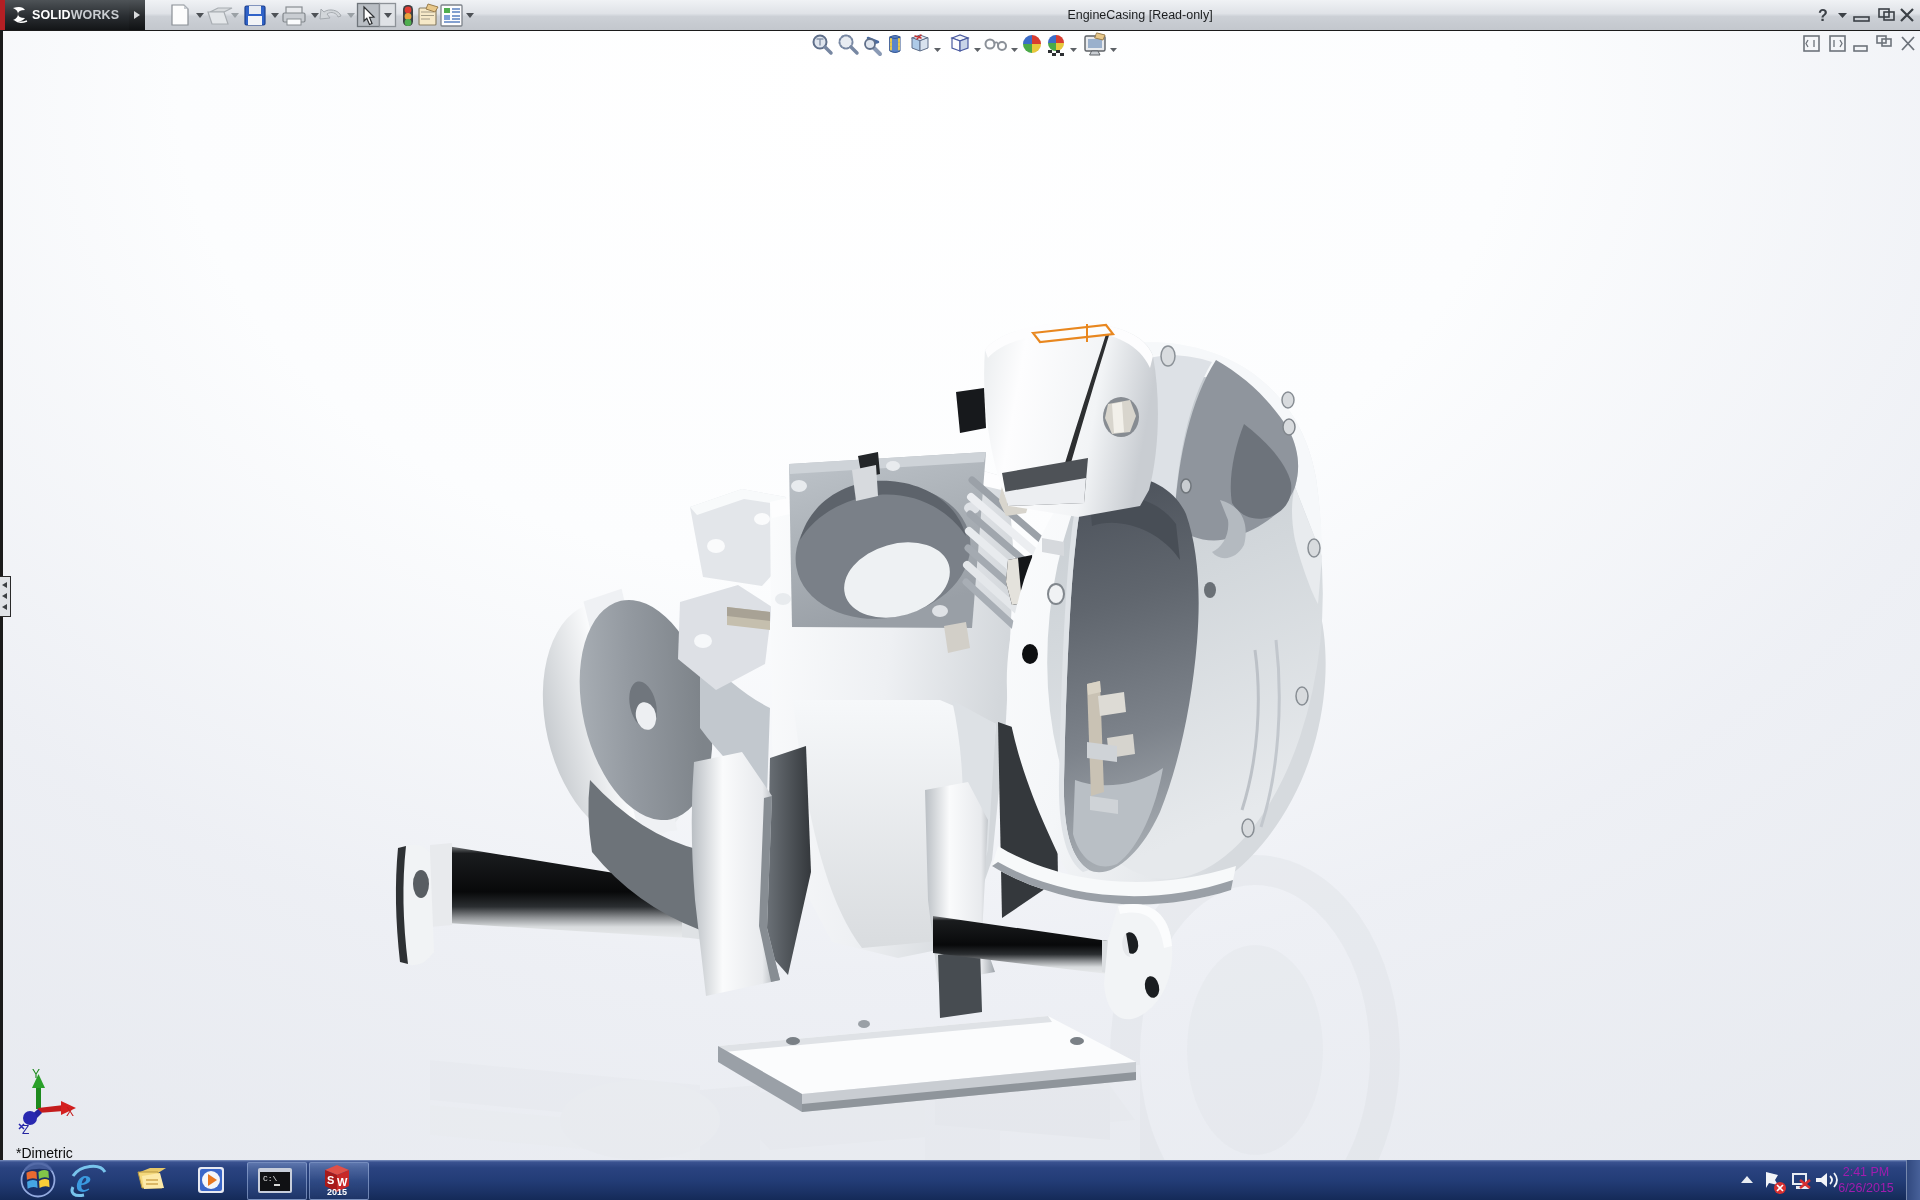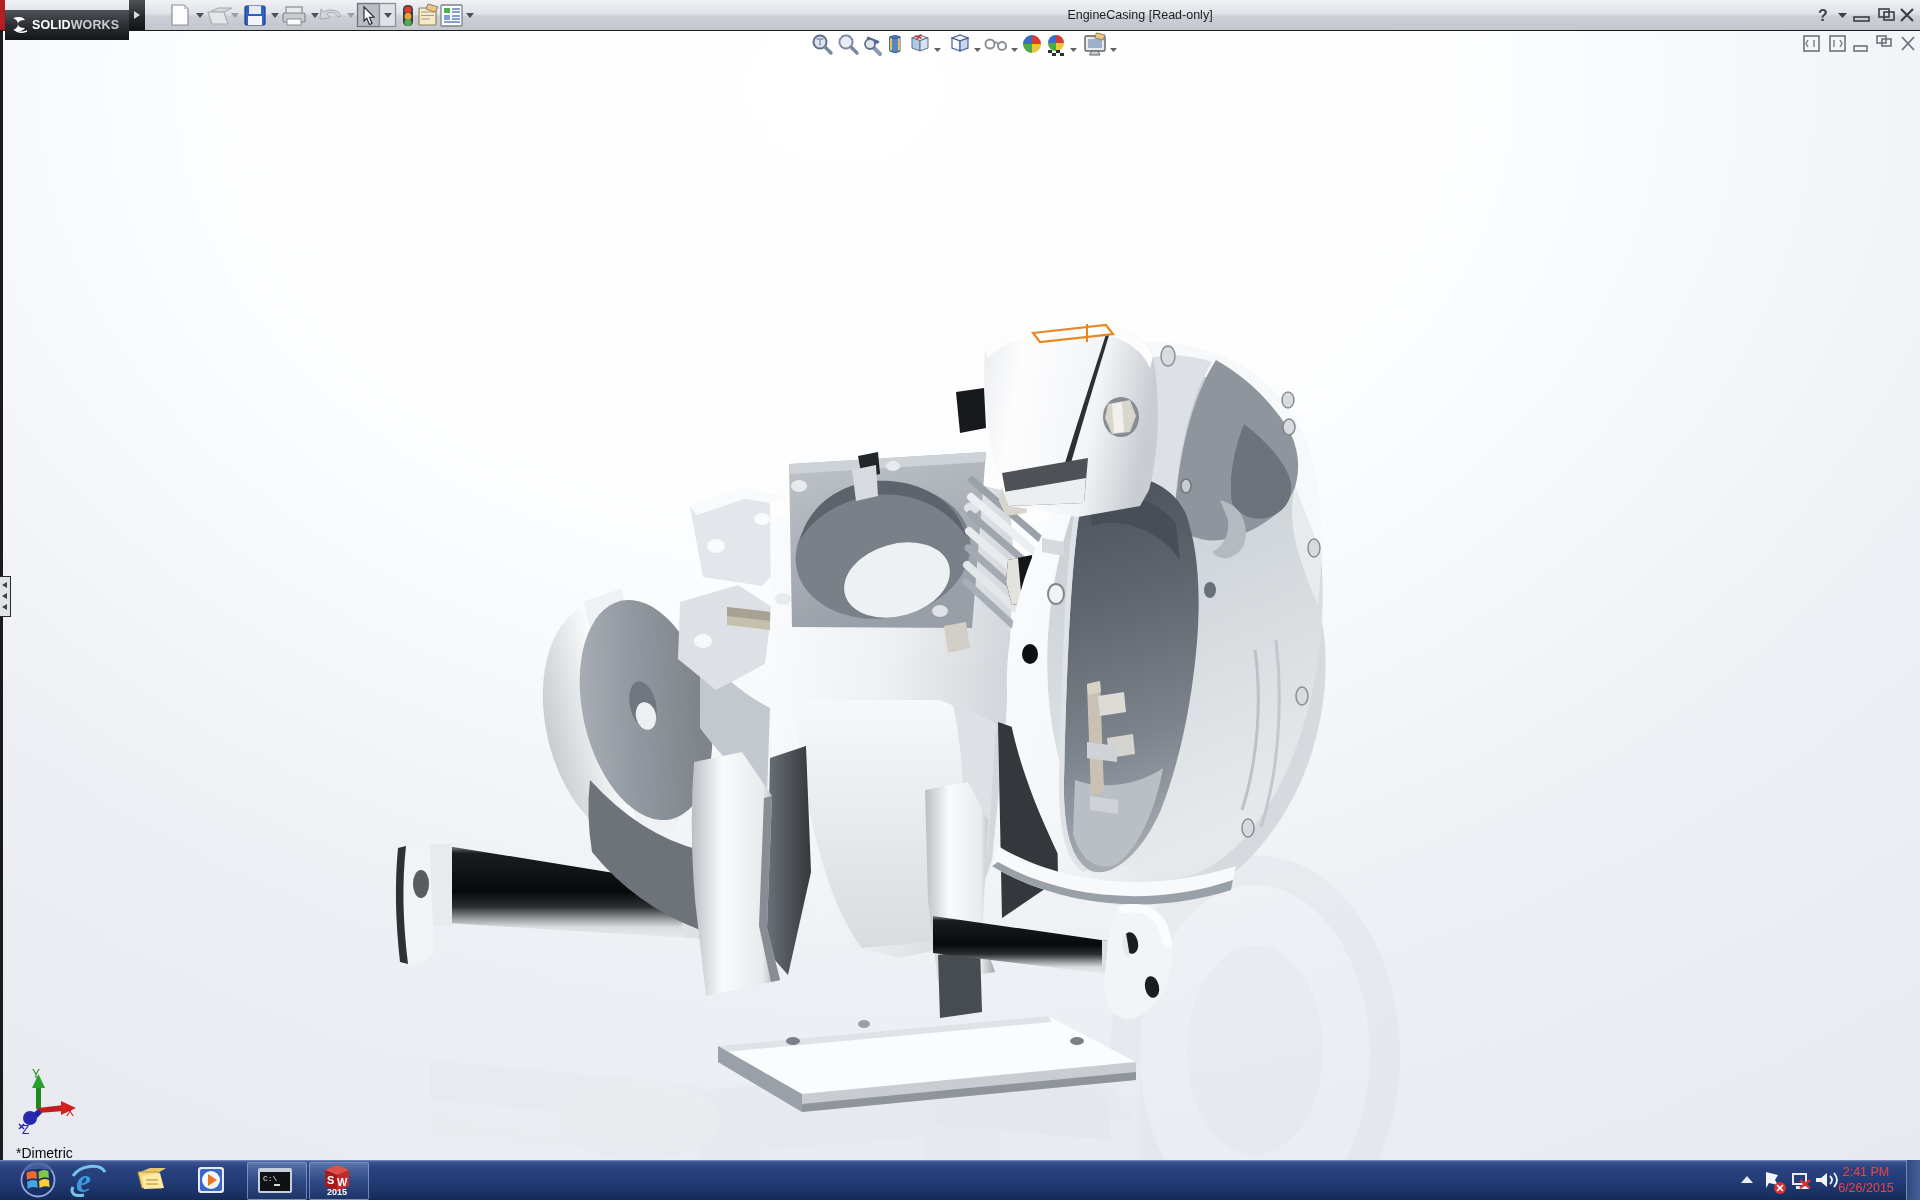--- a/index.html
+++ b/index.html
@@ -2,21 +2,21 @@
 <html><head>
 <meta charset="utf-8">
 <style>
 html,body{margin:0;padding:0;width:1920px;height:1200px;overflow:hidden;
 font-family:"Liberation Sans",sans-serif;}
 #stage{position:absolute;left:0;top:0;width:1920px;height:1200px;background:#fff;}
 
 #titlebar{position:absolute;left:0;top:0;width:1920px;height:30px;
 background:linear-gradient(#f0f2f5,#dfe2e7 45%,#ccd0d6 55%,#c3c7cd);}
 #redstrip{position:absolute;left:0;top:0;width:5px;height:30px;background:#b41f24;}
-#swlogo{position:absolute;left:5px;top:10px;width:124px;height:30px;
+#swlogo{position:absolute;left:5px;top:0;width:124px;height:30px;
 background:linear-gradient(#4e5357,#292d31 55%,#131517);color:#fff;}
 #swlogo .t{position:absolute;left:27px;top:8px;font-size:12.5px;font-weight:bold;letter-spacing:0.1px;}
 #swlogo .t i{font-style:normal;color:#c9cdd1;font-weight:bold;}
 #swexp{position:absolute;left:129px;top:0;width:16px;height:30px;
 background:linear-gradient(#4e5357,#26292c 55%,#101214);}
 #swexp:after{content:"";position:absolute;left:5px;top:11px;border-left:6px solid #d8dadc;border-top:4px solid transparent;border-bottom:4px solid transparent;}
 #wintitle{position:absolute;left:348px;top:0;width:1584px;height:30px;text-align:center;
 line-height:30px;font-size:12.5px;color:#1c1e20;}
 
 #viewport{position:absolute;left:0;top:30px;width:1920px;height:1130px;overflow:hidden;
@@ -30,21 +30,21 @@
 .ltarrow{position:absolute;left:2px;width:0;height:0;border-right:5px solid #3c4043;
 border-top:3.5px solid transparent;border-bottom:3.5px solid transparent;}
 
 #taskbar{position:absolute;left:0;top:1160px;width:1920px;height:40px;
 background:linear-gradient(#7d92c0 0%,#3a5290 5%,#2a4380 20%,#233d77 50%,#1b3265 80%,#142a58 100%);}
 #taskbar .appbox{position:absolute;top:2px;height:36px;width:58px;
 background:linear-gradient(rgba(150,175,220,0.4),rgba(80,110,170,0.28) 50%,rgba(50,75,135,0.32));
 border:1px solid rgba(150,172,215,0.65);border-radius:2px;}
 #showdesk{position:absolute;left:1906px;top:1160px;width:14px;height:40px;
 background:linear-gradient(90deg,#31497f,#49629b);border-left:1px solid #7688ad;}
-#tbtime{position:absolute;left:1826px;top:1164px;width:80px;height:34px;color:#ef4444;
+#tbtime{position:absolute;left:1826px;top:1164px;width:80px;height:34px;color:#a21caf;
 font-size:12.5px;text-align:center;line-height:16px;}
 </style>
 </head>
 <body>
 <div id="stage">
   <div id="viewport"></div>
 
   <svg id="model" style="position:absolute;left:0;top:30px" width="1920" height="1130" viewBox="0 30 1920 1130">
   <defs>
     <linearGradient id="gShaft" x1="0" y1="0" x2="0" y2="1">

